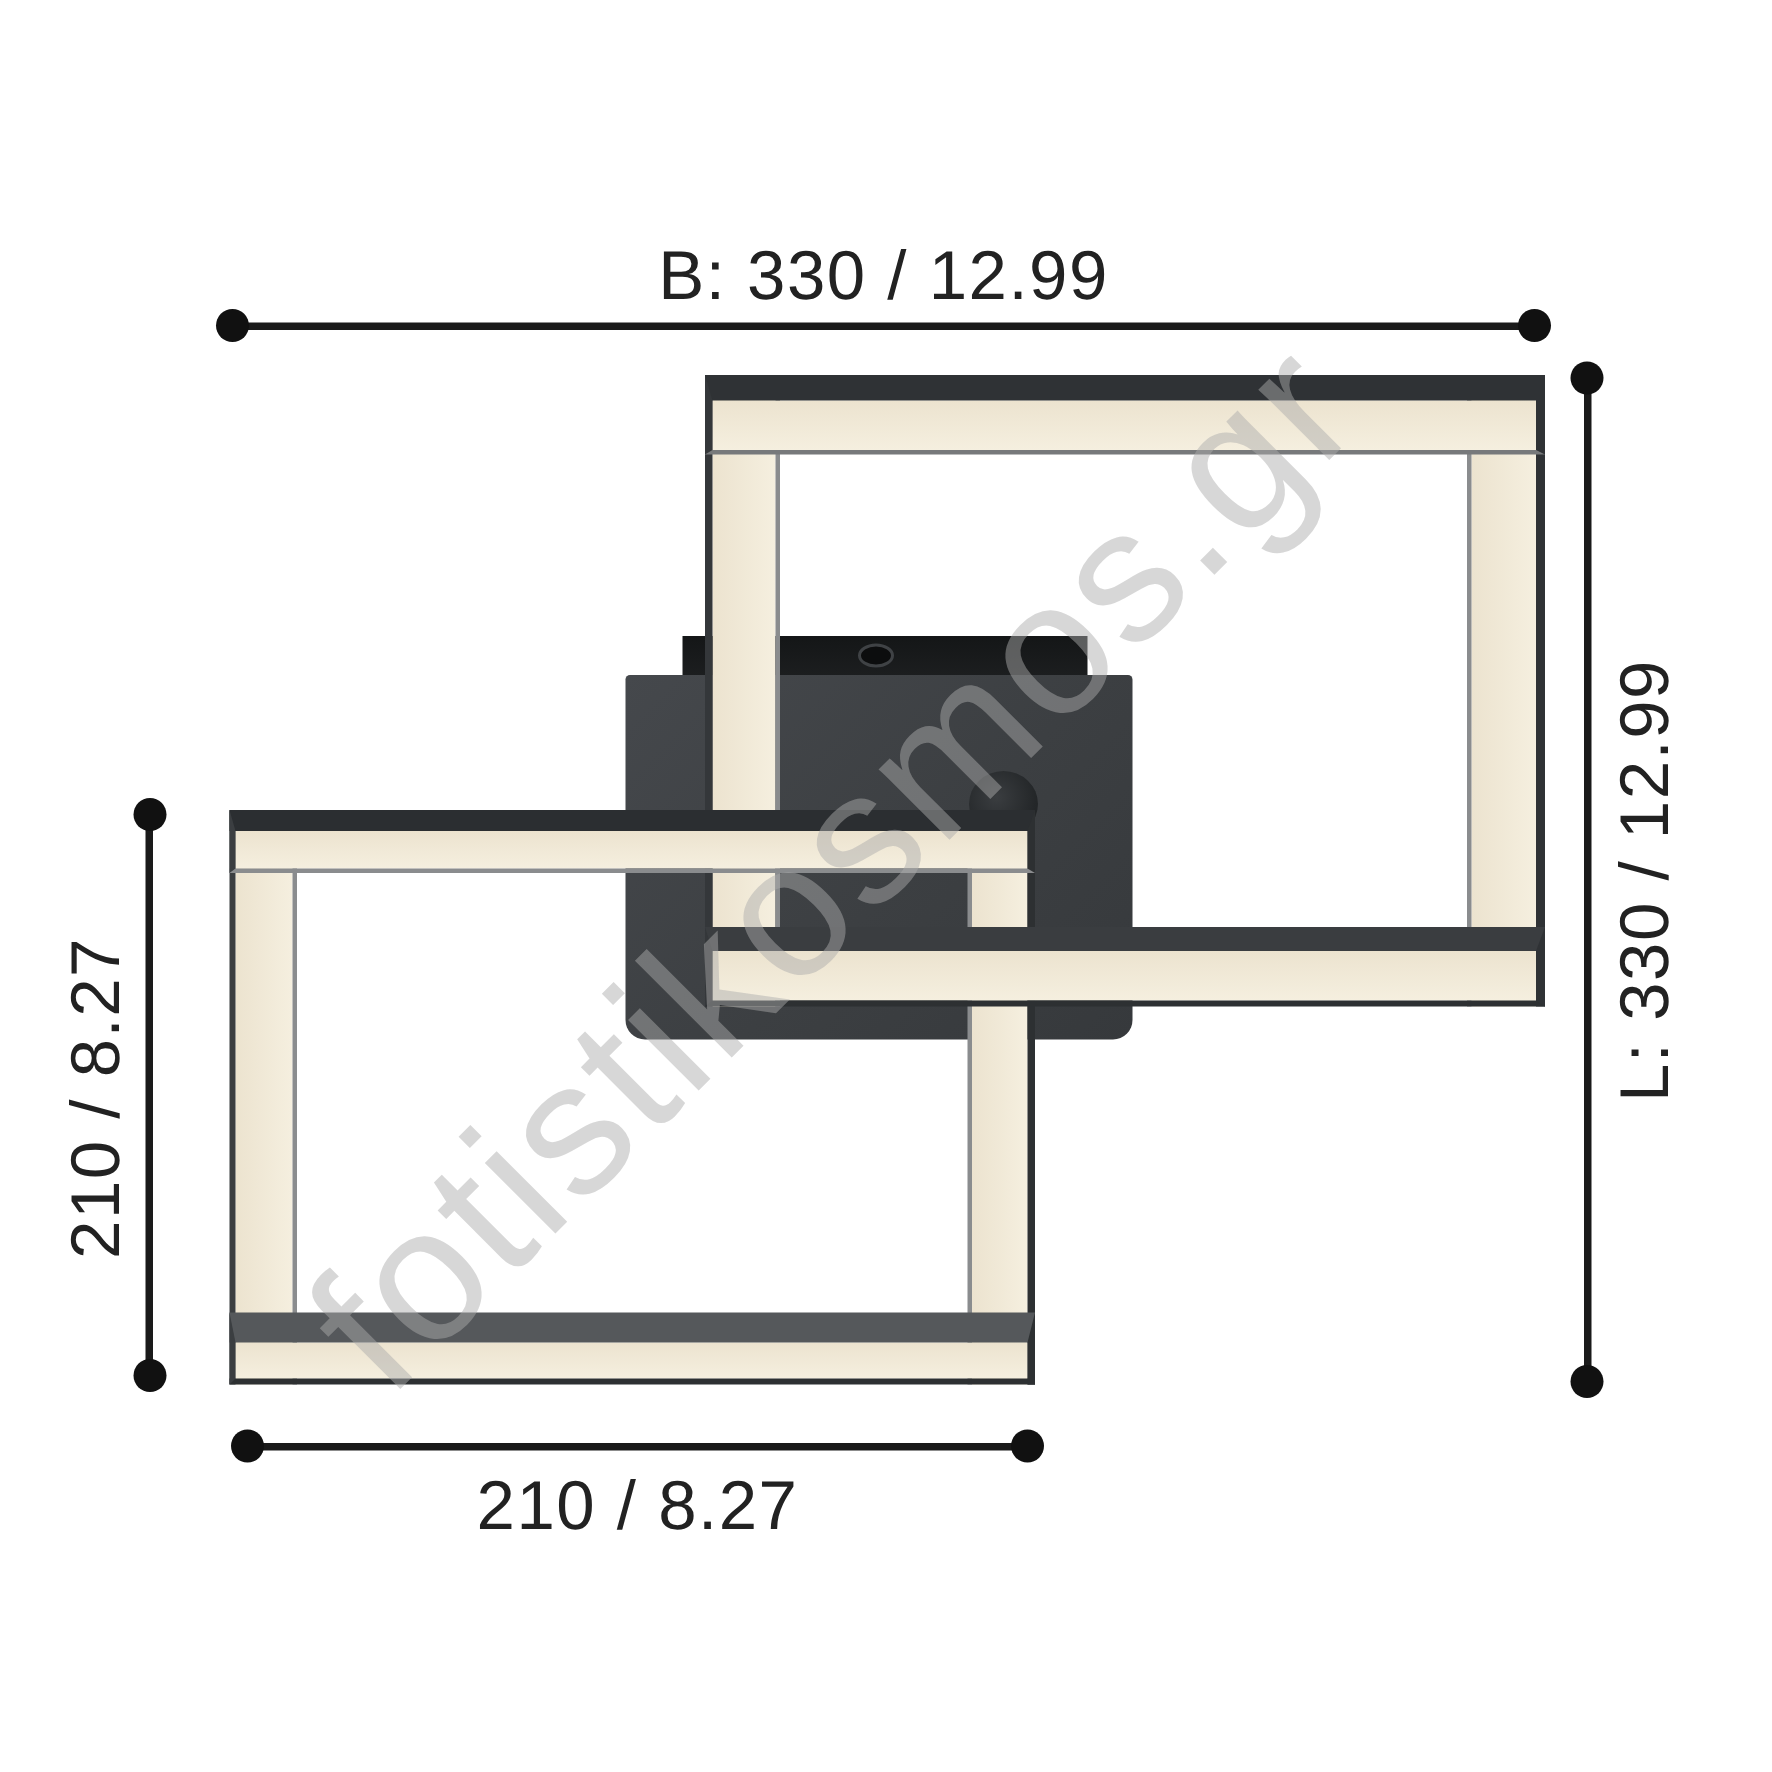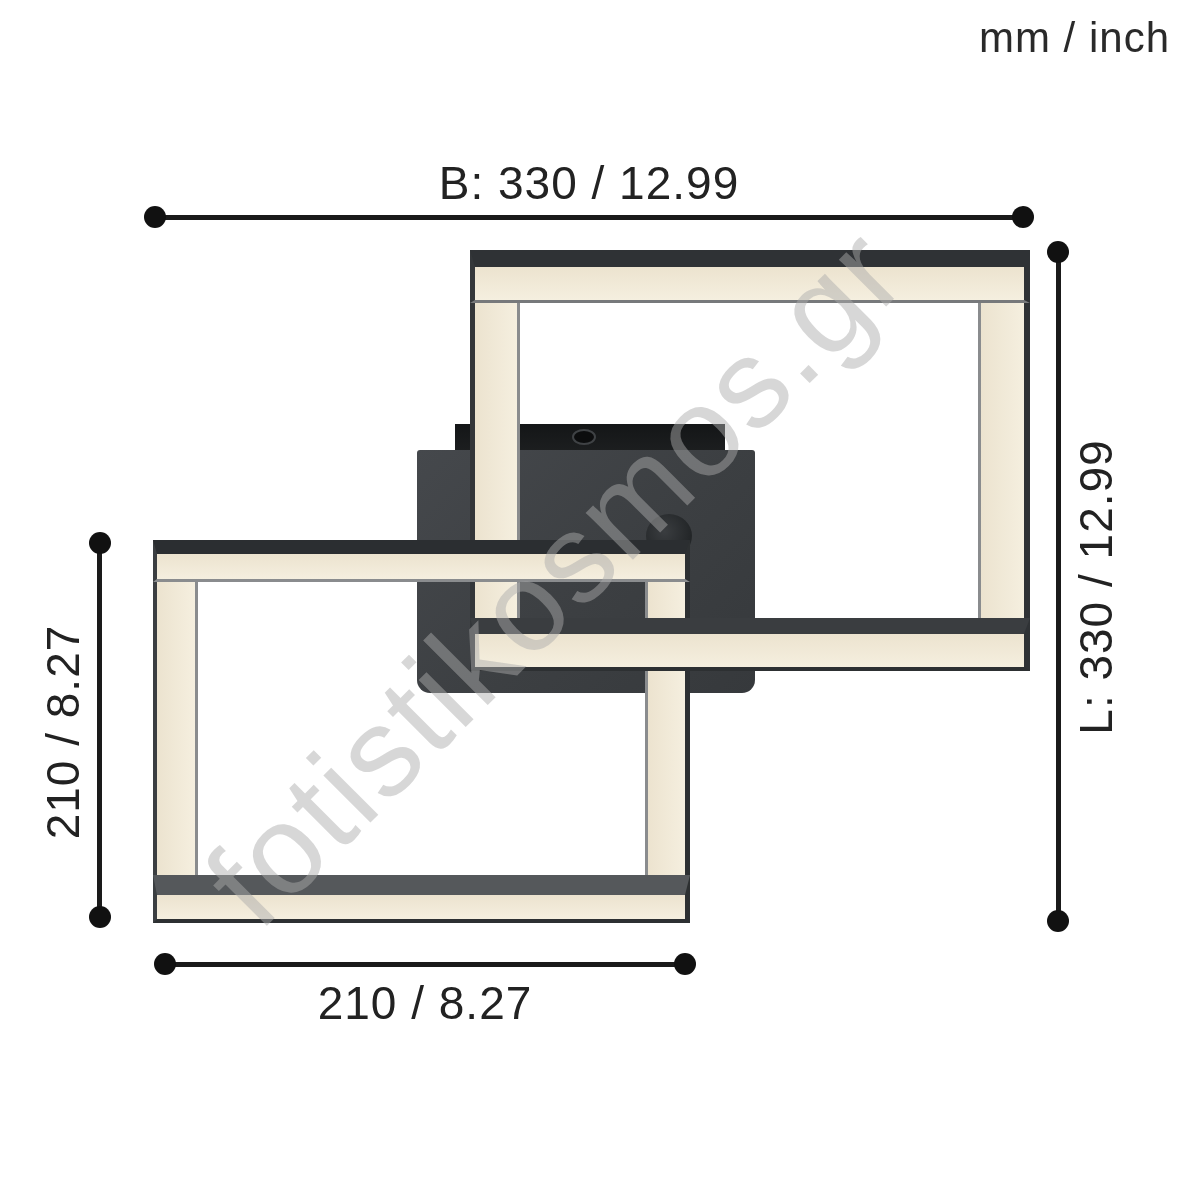--- a/index.html
+++ b/index.html
@@ -59,21 +59,20 @@
     position:absolute;left:35px;top:512px;width:1040px;height:130px;line-height:130px;
     text-align:center;font-size:126px;letter-spacing:3px;white-space:nowrap;
     color:rgba(172,172,172,0.48);transform:rotate(-45deg);z-index:8;pointer-events:none;
   }
 </style>
 </head>
 <body>
 
 <div class="stage">
 
-  <div class="units">mm / inch</div>
 
   <div>
     <div class="rear-plate"></div>
     <div class="screw"></div>
     <div class="canopy"></div>
     <div class="knob"></div>
 
     <div class="frame-big">
       <div class="bar v bar-left"></div>
       <div class="bar v bar-right"></div>

